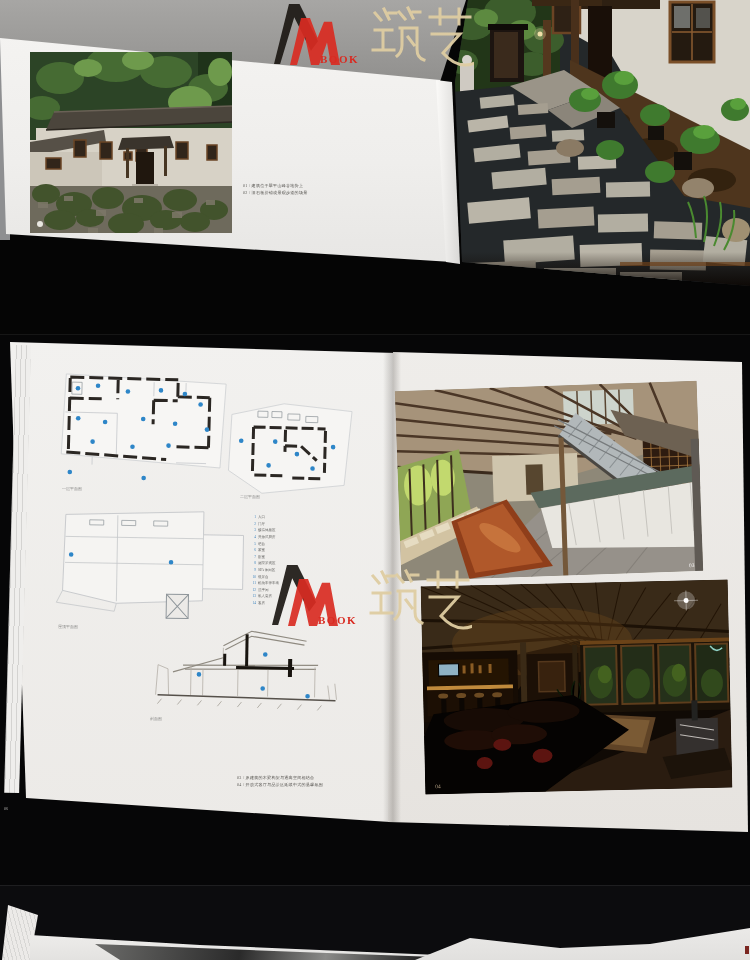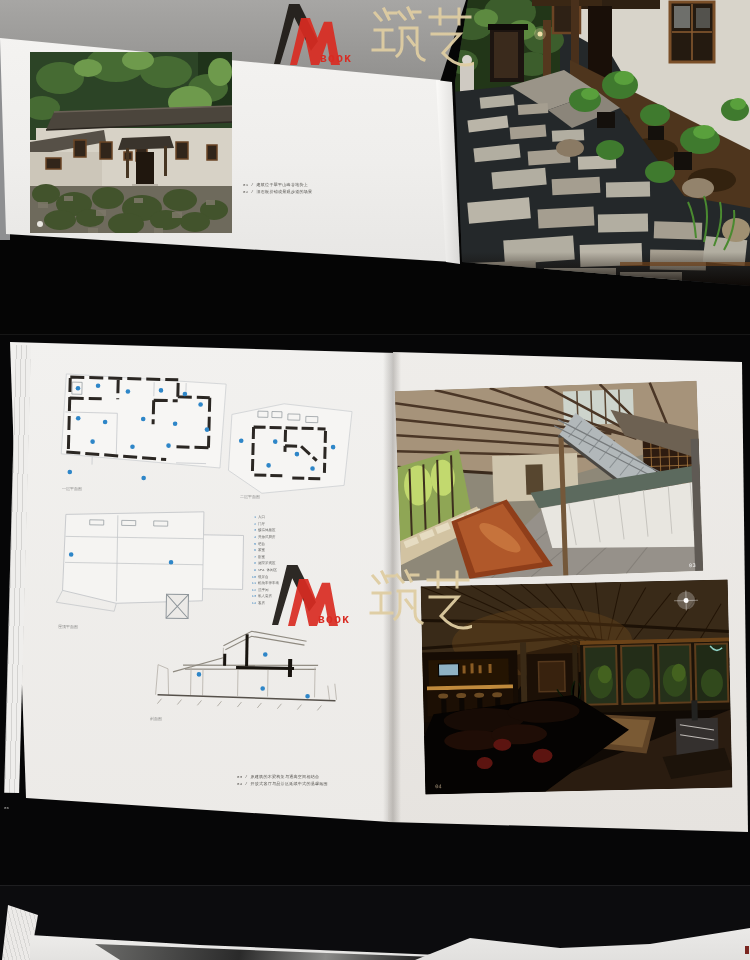--- a/index.html
+++ b/index.html
@@ -1,17 +1,17 @@
 <!DOCTYPE html>
 <html><head>
 <meta charset="utf-8">
 <style>
   html,body{margin:0;padding:0;background:#000;}
   .canvas{position:relative;width:750px;height:960px;overflow:hidden;background:#000;
-          font-family:Liberation Mono, monospace;}
+          font-family:Liberation Serif, serif;}
   .abs{position:absolute;}
   .seam{position:absolute;left:0;width:750px;height:1px;}
   
   .wm{position:absolute;width:215px;height:82px;pointer-events:none;}
   .wm-black{position:absolute;width:44px;height:60px;background:#1c1814;opacity:.92;
     clip-path:polygon(34% 0,58% 0,100% 62%,84% 78%,46% 22%,14% 100%,0 100%);}
   .wm-red{position:absolute;width:50px;height:47px;background:#d92b22;opacity:.92;
     clip-path:polygon(0 100%,22% 0,40% 0,55% 42%,68% 8%,84% 8%,100% 100%,82% 100%,74% 52%,58% 100%,42% 100%,30% 40%,14% 100%);}
   .wm-book{position:absolute;color:#d92b22;font-weight:bold;font-size:11px;letter-spacing:1.5px;}
   .wm-cjk-text{position:absolute;opacity:0;font-size:10px;}

